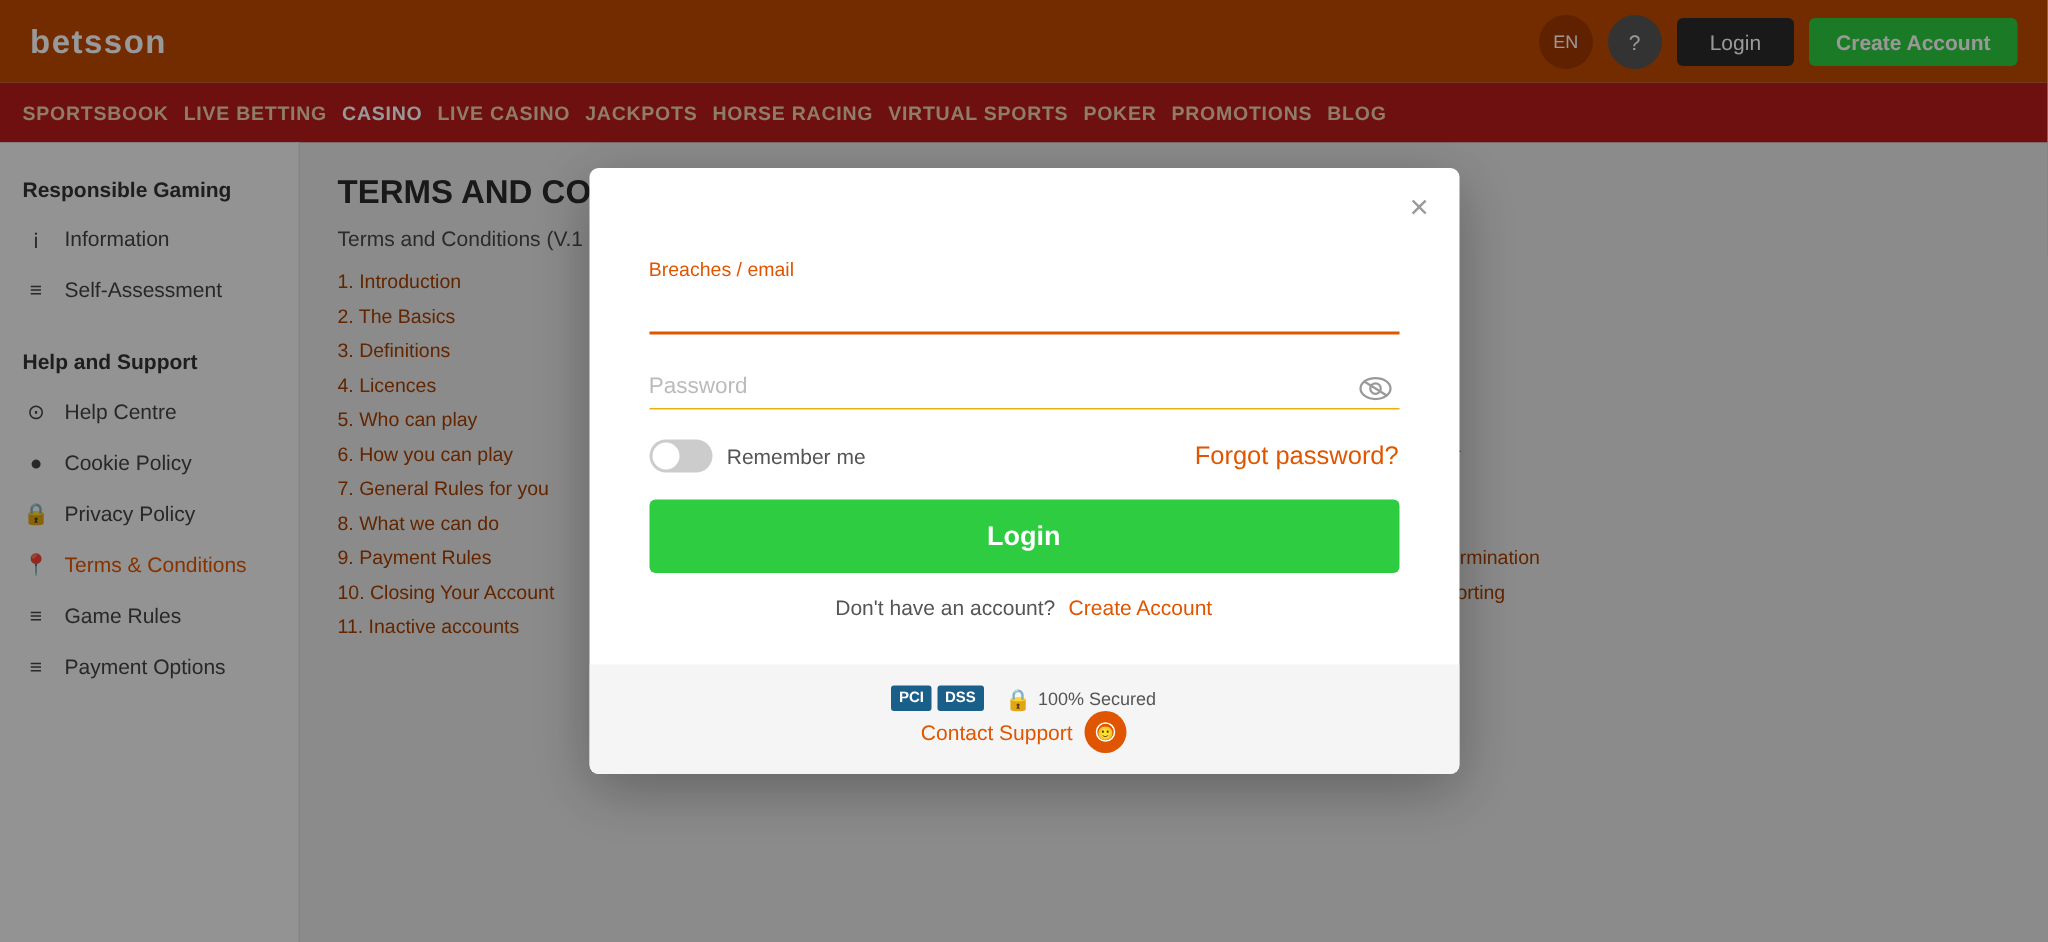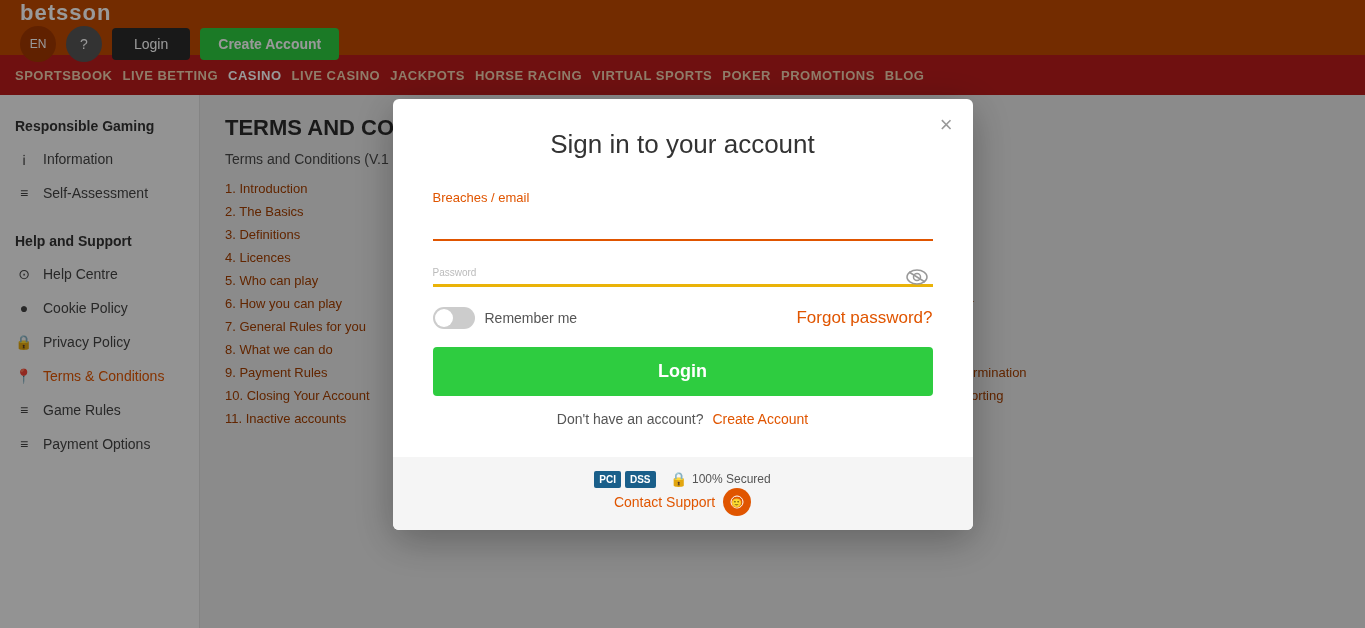--- a/index.html
+++ b/index.html
@@ -3,23 +3,23 @@
   <meta charset="utf-8">
   <style>
     * { margin: 0; padding: 0; box-sizing: border-box; }
     body { font-family: Arial, sans-serif; background: #ccc; width: 1365px; min-height: 628px; overflow: hidden; }
 
     
     .header {
       background: #c04a00;
       height: 55px;
       display: flex;
+      align-items: center;
       padding: 0 20px;
       position: relative;
-      flex-direction: column;
     }
     .logo {
       color: white;
       font-size: 22px;
       font-weight: bold;
       letter-spacing: 1px;
       flex: 1;
     }
     .header-right {
       display: flex;
@@ -218,23 +218,23 @@
       outline: none;
       color: #333;
     }
     .form-input::placeholder { color: #bbb; }
     .password-wrapper {
       position: relative;
     }
     .password-input {
       width: 100%;
       border: none;
-      border-bottom: 3px solid #eab308;
+      border-bottom: 1px solid #eab308;
       padding: 6px 0;
-      font-size: 10px;
+      font-size: 15px;
       outline: none;
       color: #333;
     }
     .password-input::placeholder { color: #bbb; }
     .eye-icon {
       position: absolute;
       right: 5px;
       top: 8px;
       color: #999;
       cursor: pointer;
@@ -463,21 +463,20 @@
       <li><a>20. Breaches, penalties and termination</a></li>
       <li><a>21. Anti-money laundering reporting</a></li>
     </ul>
   </div>
 </div>
 
 <div class="modal-overlay">
   <div class="modal">
 
     <div class="modal-header">
-      <h2 class="modal-title">Sign in to your account</h2>
       <button class="modal-close">×</button>
     </div>
 
     <div class="modal-body">
       <div class="form-group">
         <label class="form-label">Breaches / email</label>
         <input class="form-input" type="text" style="">
       </div>
 
       <div class="form-group password-wrapper">

